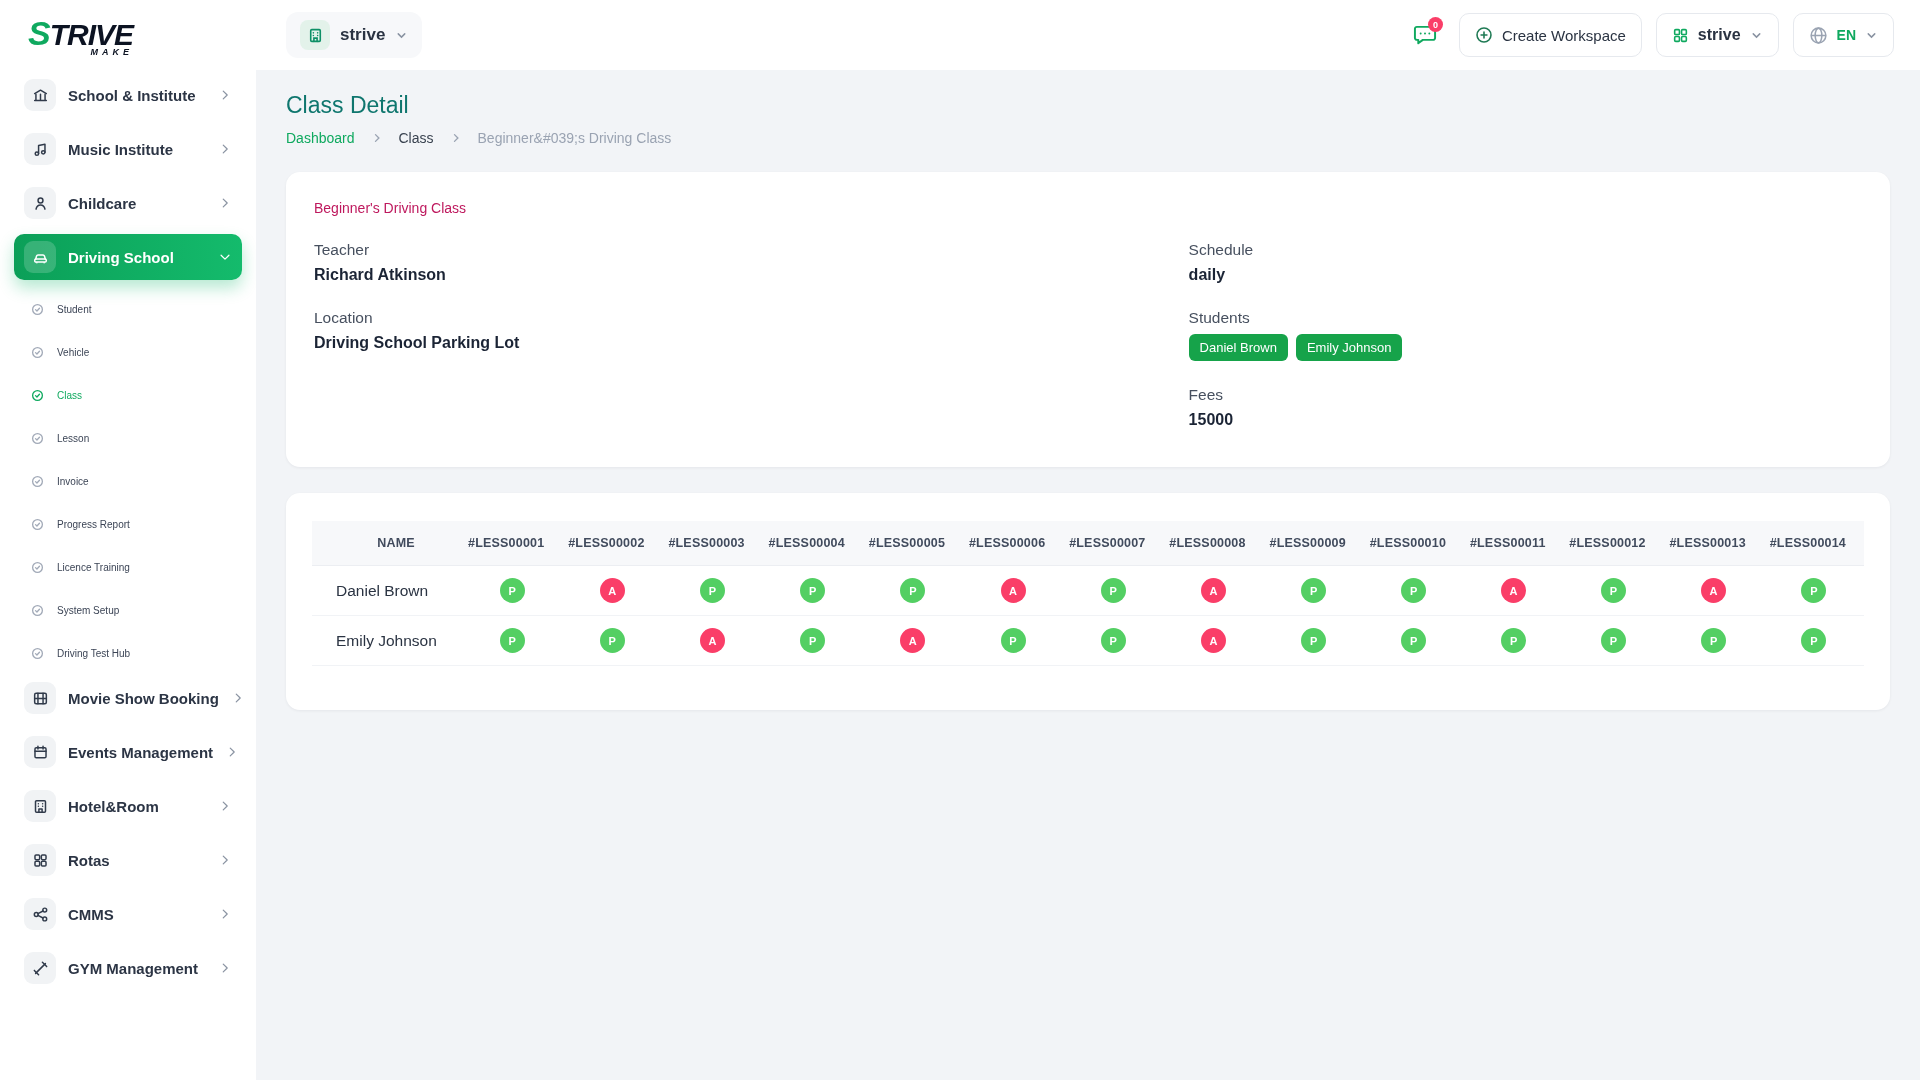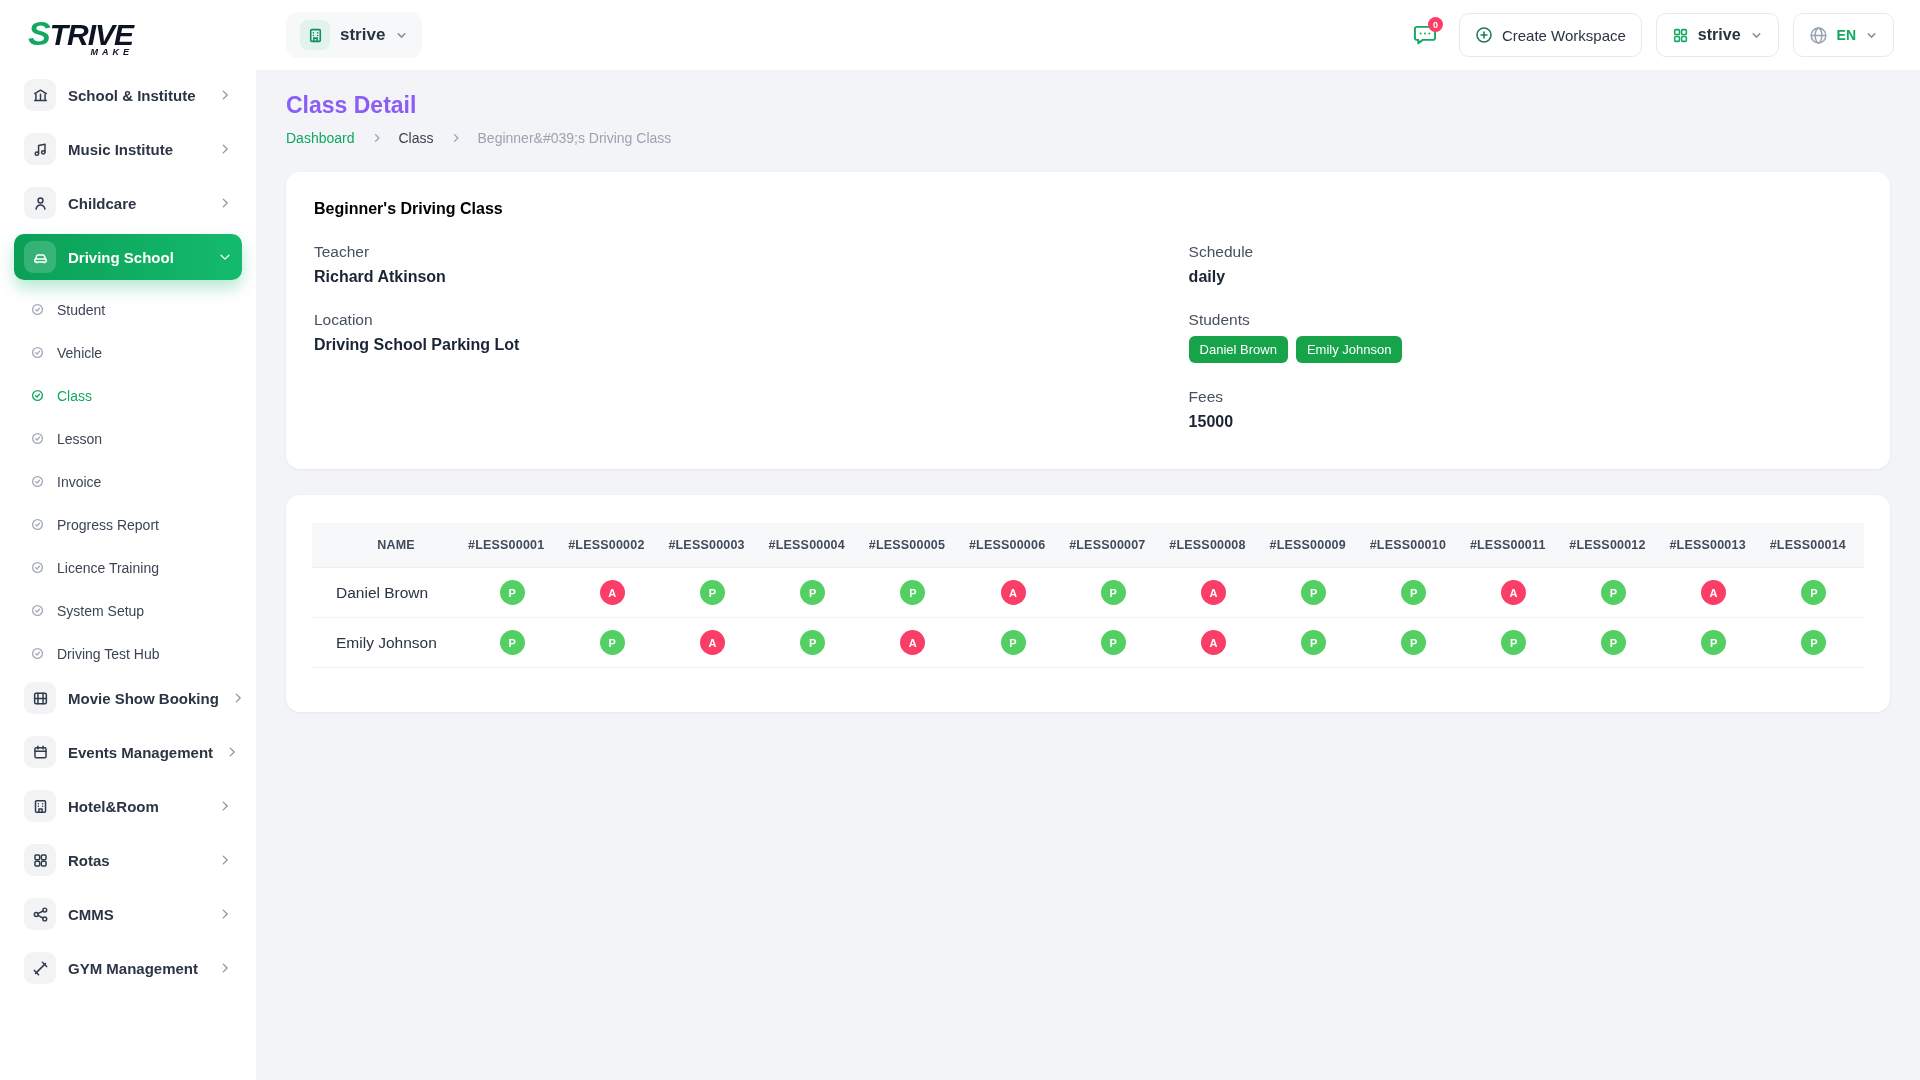--- a/index.html
+++ b/index.html
@@ -41,36 +41,36 @@
   .side-icon svg{width:17px;height:17px}
   .side-label{flex:1;font-size:15px;font-weight:600;color:#2c3545;white-space:nowrap}
   .side-chev{display:flex;color:#8a93a2}
   .side-chev svg{width:14px;height:14px}
   .side-item.active{background:linear-gradient(90deg,#0b9f58,var(--accent2));box-shadow:0 8px 16px rgba(18,183,106,.30)}
   .side-item.active .side-icon{background:rgba(255,255,255,.18);color:#fff}
   .side-item.active .side-label,.side-item.active .side-chev{color:#fff}
   .sub-item{display:flex;align-items:center;gap:12px;height:43px;padding:0 10px 0 16px;border-radius:10px;cursor:pointer}
   .sub-icon{display:flex;color:#a2aab8;flex:none}
   .sub-icon svg{width:15px;height:15px}
-  .sub-label{font-size:14px;font-weight:500;color:#3c4556}
+  .sub-label{font-size:10px;font-weight:500;color:#3c4556}
   .sub-item.active .sub-label,.sub-item.active .sub-icon{color:var(--accent)}
 
   
   .content{margin-left:256px;padding:92px 30px 0}
-  .page-title{font-size:23px;font-weight:700;color:#8b5cf6}
+  .page-title{font-size:23px;font-weight:400;color:#0f766e}
   .breadcrumb{display:flex;align-items:center;gap:16px;margin-top:11px;font-size:14px}
   .bc-link{color:var(--accent);text-decoration:none;cursor:pointer}
   .bc-item{color:#39424f;cursor:pointer}
   .bc-current{color:#9aa3b2}
   .bc-sep{display:flex;color:#9aa3b2}
   .bc-sep svg{width:12px;height:12px}
 
   .card{background:#fff;border-radius:14px;box-shadow:0 1px 3px rgba(16,24,40,.06);margin-top:26px}
   .detail-card{padding:28px 28px 38px}
-  .card-title{font-size:16px;font-weight:700;color:#000000}
+  .card-title{font-size:14px;font-weight:400;color:#be185d}
   .detail-grid{display:flex}
   .detail-col:first-child{width:56.5%}
   .detail-col:last-child{flex:1}
   .field{margin-top:25px}
   .field-label{font-size:15.5px;color:#47505f;margin-bottom:7px}
   .field-value{font-size:16px;font-weight:700;color:#1b2435}
   .chip-row{display:flex;gap:8px;margin-top:2px}
   .student-chip{background:var(--chip);color:#fff;font-size:13px;font-weight:500;border-radius:6px;padding:6px 11px;cursor:pointer}
 
   .table-card{padding:28px 26px 44px}

